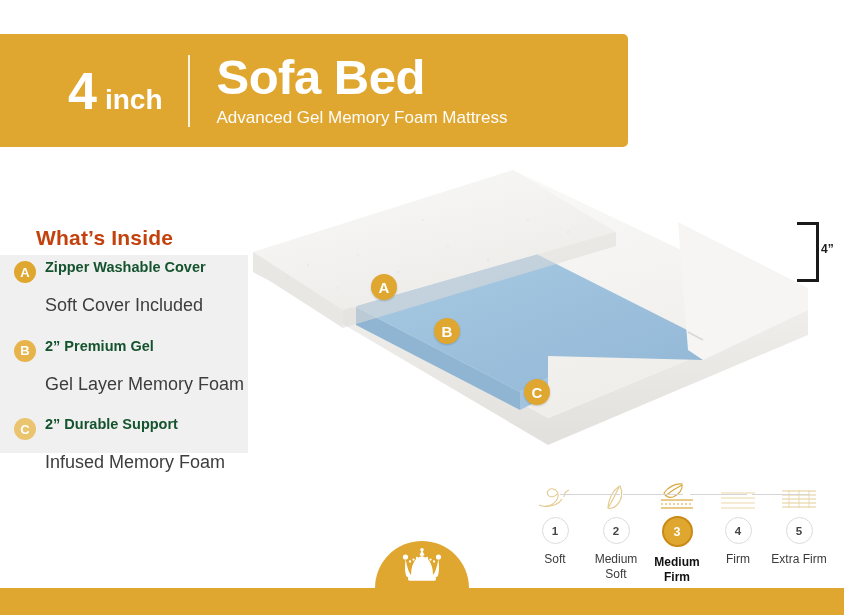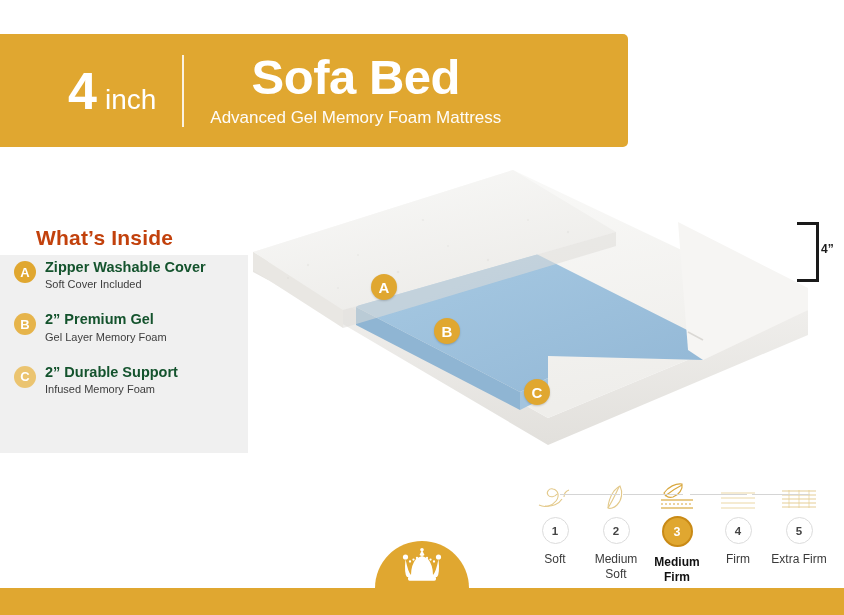--- a/index.html
+++ b/index.html
@@ -17,27 +17,27 @@
     position:absolute; left:0; top:34px; width:628px; height:113px;
     background:#E0A730;
     border-top-right-radius:5px; border-bottom-right-radius:5px;
     display:flex; align-items:center;
   }
   .hdr-left{
     display:flex; align-items:baseline;
     margin-left:68px; color:#ffffff;
   }
   .hdr-size{ font-size:52px; font-weight:bold; letter-spacing:-1px; line-height:1; }
-  .hdr-unit{ font-size:28px; font-weight:normal; margin-left:9px; line-height:1; }
+  .hdr-unit{ font-size:28px; font-weight:bold; margin-left:9px; line-height:1; }
   .hdr-divider{
     width:2px; height:72px; background:#ffffff; opacity:.85;
     margin-left:26px; margin-right:26px; align-self:center;
   }
   .hdr-right{ color:#ffffff; display:flex; flex-direction:column; justify-content:center; }
-  .hdr-title{ font-size:49px; font-weight:bold; line-height:1.02; letter-spacing:-.5px;text-align:center; }
+  .hdr-title{ font-size:49px; font-weight:bold; line-height:1.02; letter-spacing:-.5px; }
   .hdr-sub{ font-size:17px; line-height:1.25; margin-top:4px; opacity:.97; }
 
   
   .inside-title{
     position:absolute; left:36px; top:226px;
     font-size:21px; font-weight:bold; color:#c2410c; letter-spacing:.2px;
   }
   .inside-panel{
     position:absolute; left:0; top:255px; width:248px; height:198px;
     background:#F0F0F0;
@@ -48,21 +48,21 @@
     width:22px; height:22px; border-radius:50%;
     background:#E0A730; color:#ffffff;
     font-size:13px; font-weight:bold;
     display:flex; align-items:center; justify-content:center;
     flex:0 0 auto; margin-top:3px;
   }
   .badge.b2{ background:#E6B44B; }
   .badge.b3{ background:#EBC470; }
   .item-text{ margin-left:9px; }
   .item-title{ font-size:14.5px; font-weight:bold; color:#14532d; line-height:1.25; }
-  .item-desc{ font-size:11px; color:#3d3d3d; line-height:1.3; margin-top:1px; }
+  .item-desc{ font-size:18px; color:#3d3d3d; line-height:1.3; margin-top:18px; }
 
   
   .mattress-wrap{ position:absolute; left:248px; top:160px; width:560px; height:295px; }
   .mattress-svg{ width:100%; height:100%; display:block; }
   .cbadge{
     position:absolute; width:26px; height:26px; border-radius:50%;
     background:#E0A730; color:#fff; font-size:15px; font-weight:bold;
     display:flex; align-items:center; justify-content:center;
     box-shadow:0 1px 2px rgba(0,0,0,.18);
   }

